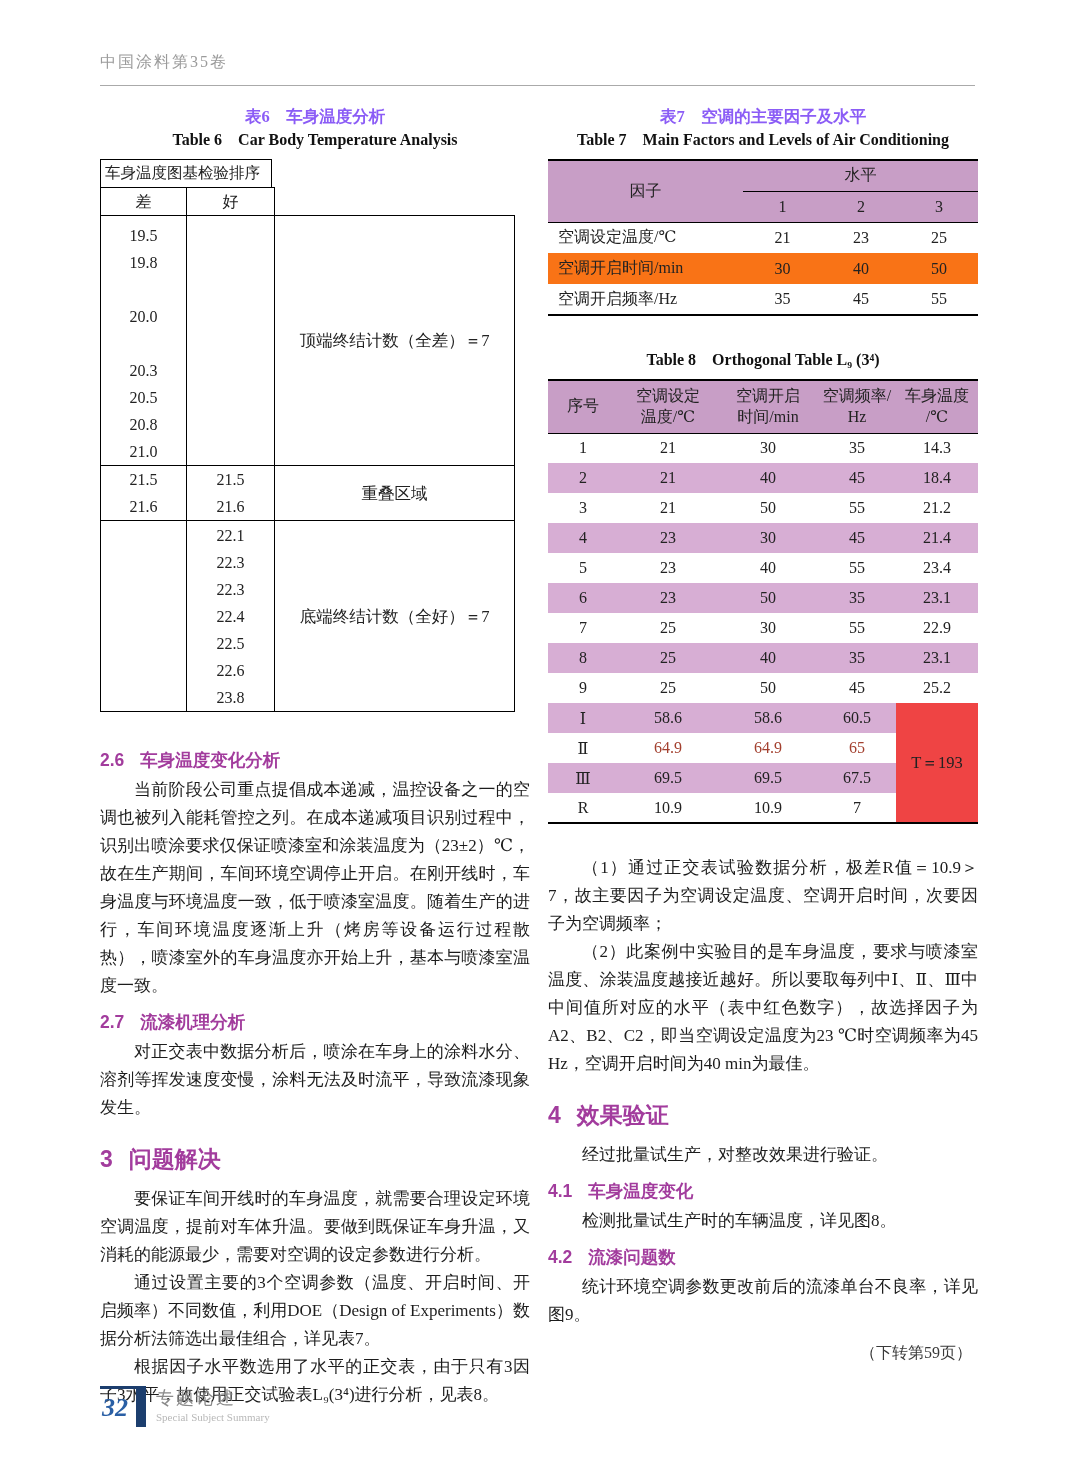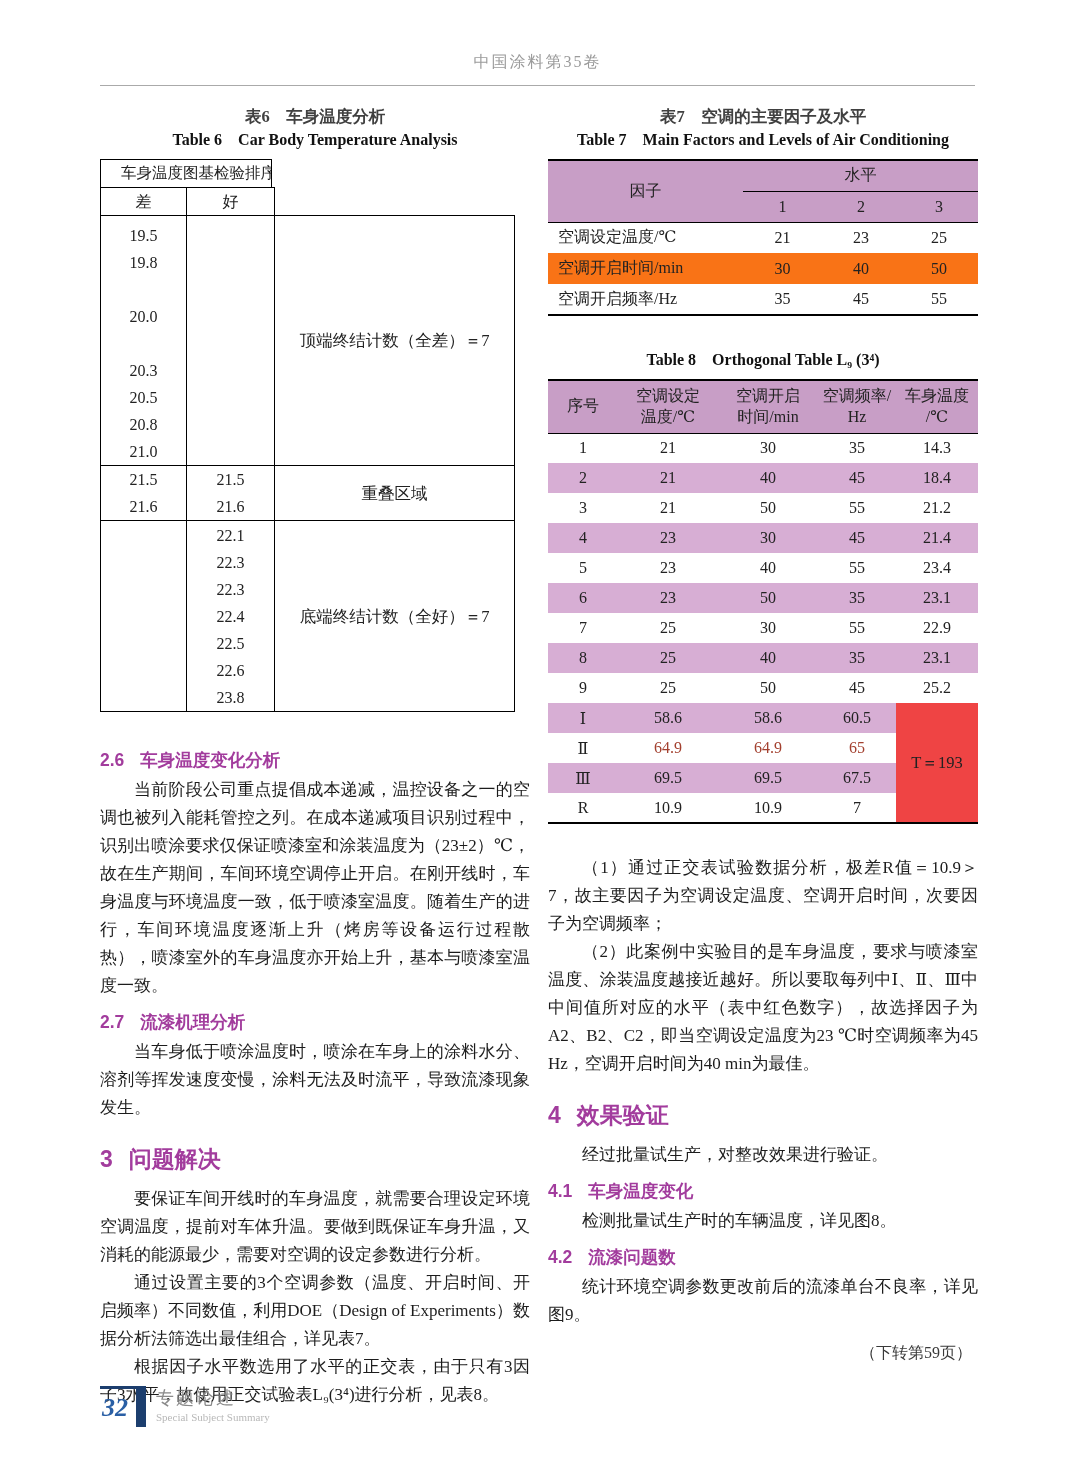--- a/index.html
+++ b/index.html
@@ -2,35 +2,35 @@
 <html><head>
 <meta charset="utf-8">
 <style>
   html,body{margin:0;padding:0;}
   body{width:1075px;height:1459px;background:#ffffff;overflow:hidden;
        font-family:"Liberation Serif","DejaVu Serif",serif;color:#222;}
   .page{position:relative;width:1075px;height:1459px;}
 
   
   .runhead{position:absolute;top:52px;left:100px;right:100px;
-           display:flex;justify-content:center;
+           display:flex;justify-content:flex-start;
            color:#9b9b9b;font-size:16px;letter-spacing:2px;
            border-bottom:1px solid #aaaaaa;padding-bottom:12px;}
 
   
   .columns{position:absolute;top:100px;left:100px;display:flex;gap:18px;}
   .col{width:430px;}
 
   
-  .cap-zh{ text-align:center;font-size:16.5px;font-weight:bold;color:#404040;margin:6px 0 2px;}
+  .cap-zh{ text-align:center;font-size:16.5px;font-weight:bold;color:#8b5cf6;margin:6px 0 2px;}
   .cap-en{ text-align:center;font-size:16px;font-weight:bold;color:#111;margin:0 0 8px;}
 
   
   .t6-titlebox{width:172px;border:1px solid #000;font-size:15.5px;
-               padding:3px 20px;box-sizing:border-box;margin-bottom:-1px;
+               padding:3px 4px;box-sizing:border-box;margin-bottom:-1px;
                white-space:nowrap;overflow:hidden;}
   .t6{border-collapse:collapse;table-layout:fixed;width:414px;font-size:16px;}
   .t6 col.c1{width:86px;} .t6 col.c2{width:88px;} .t6 col.c3{width:240px;}
   .t6 td{border:1px solid #000;text-align:center;vertical-align:middle;
          padding:0;line-height:27px;}
   .t6 td.nob{border:none;}
   .t6 td.vals{white-space:pre-line;vertical-align:top;padding-top:6px;}
   .t6 tr.hrow td{height:26px;}
   .t6 tr.sec1 td{height:234px;}
   .t6 tr.sec2 td{height:52px;}
@@ -144,21 +144,21 @@
       <div class="spacer26"></div>
 
       <div class="h-small">
         <span class="num">2.6</span><span>车身温度变化分析</span>
       </div>
       <p class="para">当前阶段公司重点提倡成本递减，温控设备之一的空调也被列入能耗管控之列。在成本递减项目识别过程中，识别出喷涂要求仅保证喷漆室和涂装温度为（23±2）℃，故在生产期间，车间环境空调停止开启。在刚开线时，车身温度与环境温度一致，低于喷漆室温度。随着生产的进行，车间环境温度逐渐上升（烤房等设备运行过程散热），喷漆室外的车身温度亦开始上升，基本与喷漆室温度一致。</p>
 
       <div class="h-small">
         <span class="num">2.7</span><span>流漆机理分析</span>
       </div>
-      <p class="para">当车身低于喷涂温度时，喷涂在车身上的涂料水分、溶剂等挥发速度变慢，涂料无法及时流平，导致流漆现象发生。</p>
+      <p class="para">对正交表中数据分析后，喷涂在车身上的涂料水分、溶剂等挥发速度变慢，涂料无法及时流平，导致流漆现象发生。</p>
 
       <div class="h-big">
         <span class="num">3</span><span>问题解决</span>
       </div>
       <p class="para">要保证车间开线时的车身温度，就需要合理设定环境空调温度，提前对车体升温。要做到既保证车身升温，又消耗的能源最少，需要对空调的设定参数进行分析。</p>
       <p class="para">通过设置主要的3个空调参数（温度、开启时间、开启频率）不同数值，利用DOE（Design of Experiments）数据分析法筛选出最佳组合，详见表7。</p>
       <p class="para">根据因子水平数选用了水平的正交表，由于只有3因子3水平，故使用正交试验表L₉(3⁴)进行分析，见表8。</p>
     </div>
 
     <div class="col">

